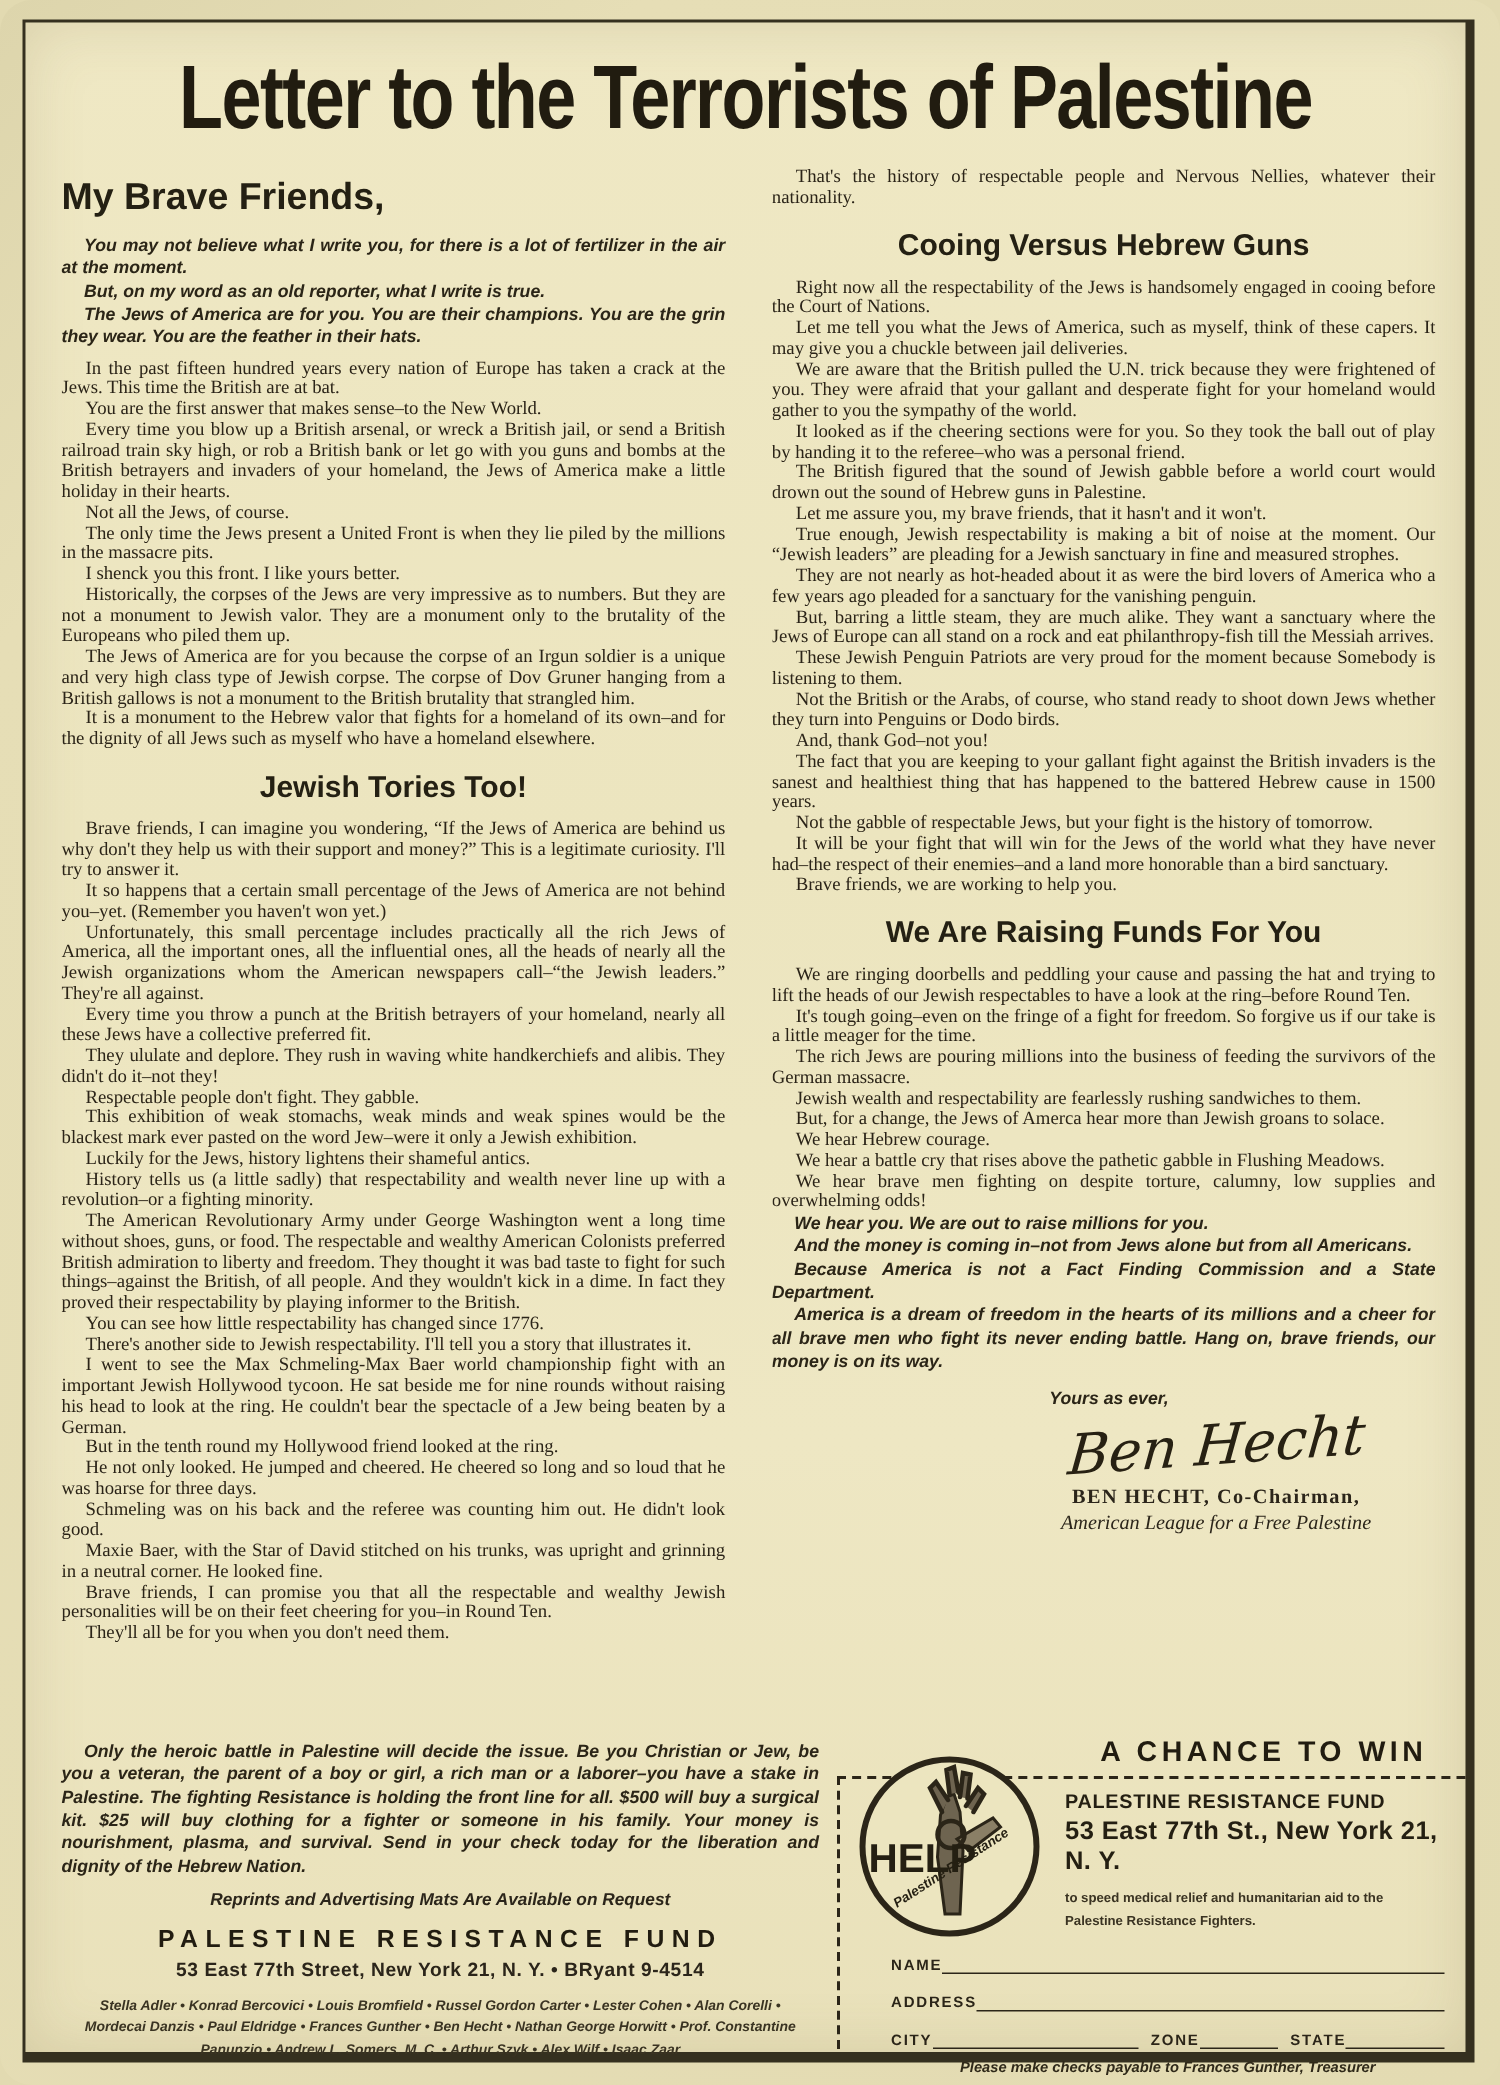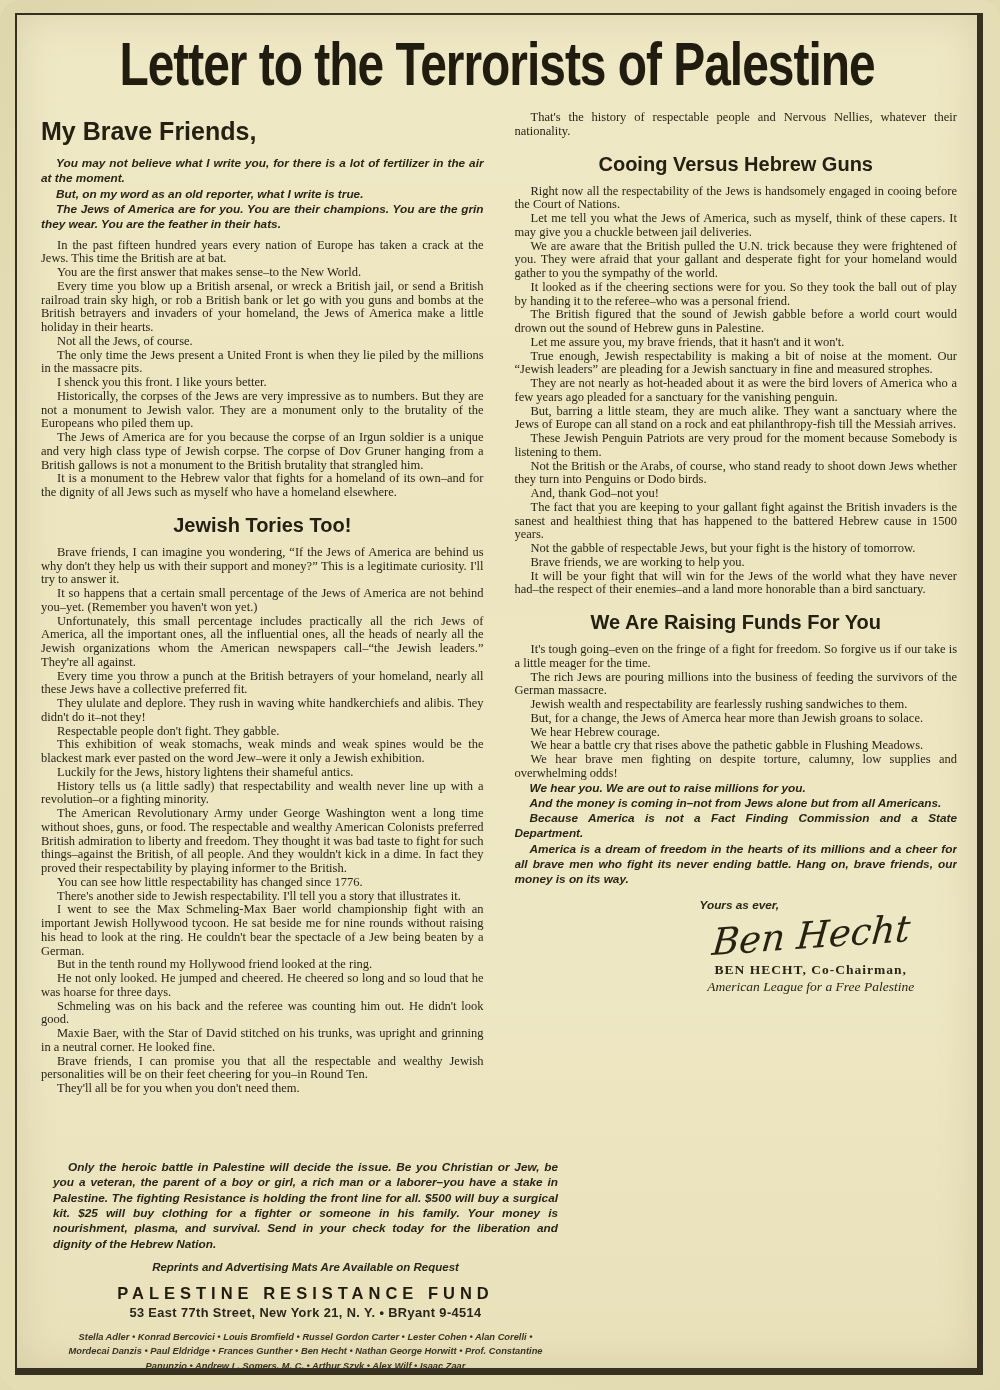--- a/index.html
+++ b/index.html
@@ -45,21 +45,21 @@
   }
   .closing{margin:10px 0 0 185px;text-indent:0 !important;}
   .sig-area{padding-left:150px;text-align:center;}
   .signature{
     font-family:"DejaVu Serif", serif;font-style:italic;font-size:37px;
     transform:rotate(-4deg) skewX(-9deg);color:#272113;margin-top:4px;line-height:1;
   }
   .signatory{margin:8px 0 0 0;font-size:13.5px;font-weight:bold;letter-spacing:1px;}
   .signatory-org{margin:1px 0 0 0;font-size:13.5px;font-style:italic;}
   .footer{
-    position:absolute;left:36px;right:0;bottom:0;height:212px;display:flex;flex-direction:column;
+    position:absolute;left:24px;right:0;bottom:0;height:212px;display:flex;
   }
   .footer-left{width:505px;flex:0 0 505px;}
   .appeal{margin-top:4px;}
   .reprints{
     margin:9px 0 0 0;text-align:center;font-family:"Liberation Sans", sans-serif;
     font-style:italic;font-weight:bold;font-size:11.5px;
   }
   .fund-name{
     margin:11px 0 0 0;text-align:center;font-family:"Liberation Sans", sans-serif;
     font-weight:bold;font-size:16.5px;letter-spacing:5px;color:#211c10;
@@ -166,25 +166,26 @@
             <p>The British figured that the sound of Jewish gabble before a world court would drown out the sound of Hebrew guns in Palestine.</p>
             <p>Let me assure you, my brave friends, that it hasn't and it won't.</p>
             <p>True enough, Jewish respectability is making a bit of noise at the moment. Our “Jewish leaders” are pleading for a Jewish sanctuary in fine and measured strophes.</p>
             <p>They are not nearly as hot-headed about it as were the bird lovers of America who a few years ago pleaded for a sanctuary for the vanishing penguin.</p>
             <p>But, barring a little steam, they are much alike. They want a sanctuary where the Jews of Europe can all stand on a rock and eat philanthropy-fish till the Messiah arrives.</p>
             <p>These Jewish Penguin Patriots are very proud for the moment because Somebody is listening to them.</p>
             <p>Not the British or the Arabs, of course, who stand ready to shoot down Jews whether they turn into Penguins or Dodo birds.</p>
             <p>And, thank God–not you!</p>
             <p>The fact that you are keeping to your gallant fight against the British invaders is the sanest and healthiest thing that has happened to the battered Hebrew cause in 1500 years.</p>
             <p>Not the gabble of respectable Jews, but your fight is the history of tomorrow.</p>
+            <p>It will be your fight that will win for the Jews of the world what they have never had–the respect of their enemies–and a land more honorable than a bird sanctuary.</p>
             <p>Brave friends, we are working to help you.</p>
-            <p>It will be your fight that will win for the Jews of the world what they have never had–the respect of their enemies–and a land more honorable than a bird sanctuary.</p>
           </div>
         <h3 class="section-head">We Are Raising Funds For You</h3>
         <div class="body-paras">
+            <p>We are ringing doorbells and peddling your cause and passing the hat and trying to lift the heads of our Jewish respectables to have a look at the ring–before Round Ten.</p>
             <p>It's tough going–even on the fringe of a fight for freedom. So forgive us if our take is a little meager for the time.</p>
             <p>The rich Jews are pouring millions into the business of feeding the survivors of the German massacre.</p>
             <p>Jewish wealth and respectability are fearlessly rushing sandwiches to them.</p>
             <p>But, for a change, the Jews of Amerca hear more than Jewish groans to solace.</p>
             <p>We hear Hebrew courage.</p>
             <p>We hear a battle cry that rises above the pathetic gabble in Flushing Meadows.</p>
             <p>We hear brave men fighting on despite torture, calumny, low supplies and overwhelming odds!</p>
           </div>
         <div class="em-para">
             <p>We hear you. We are out to raise millions for you.</p>

